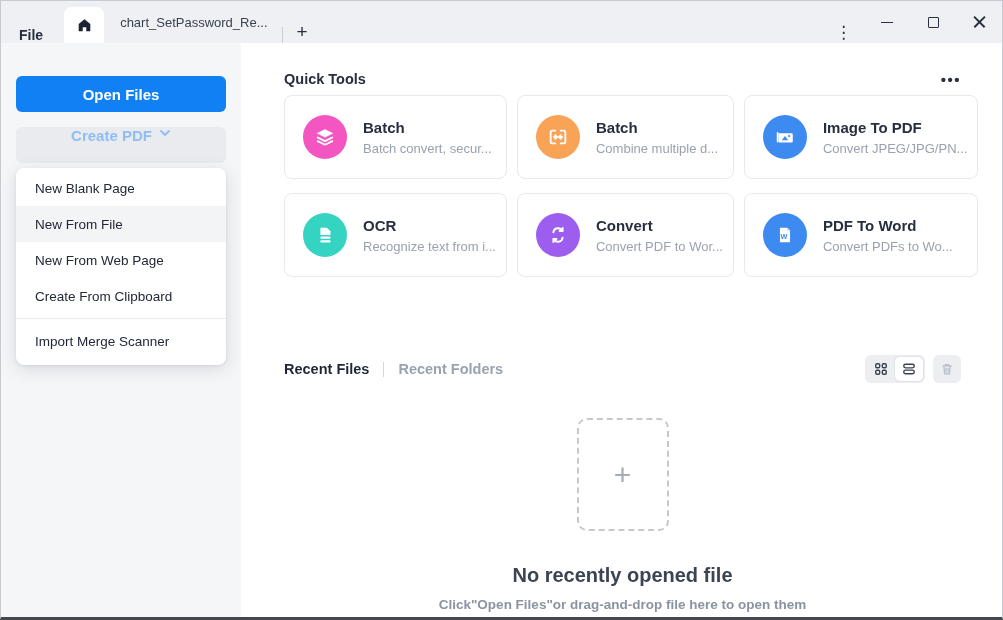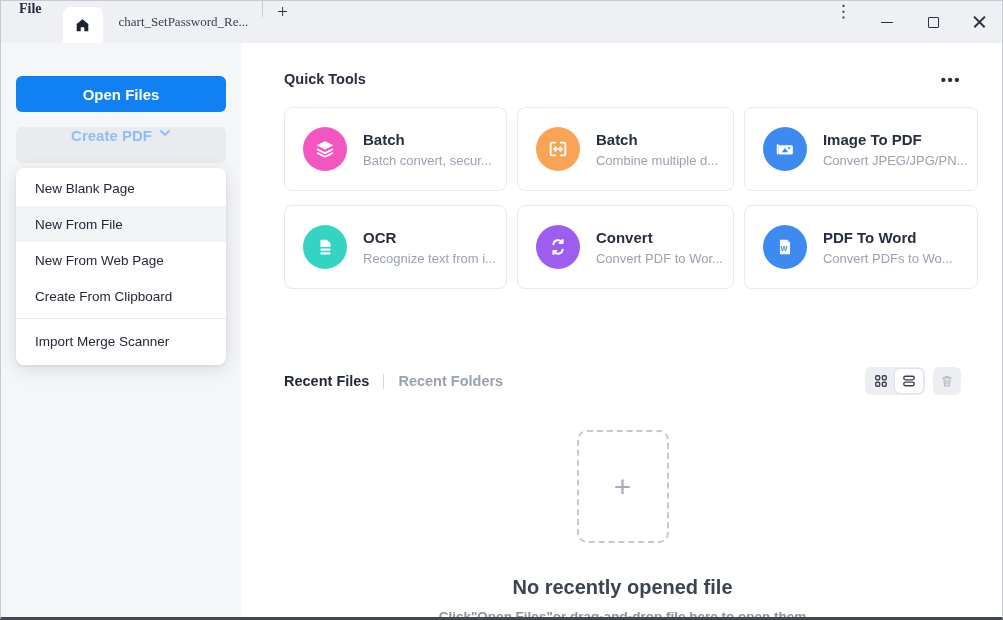--- a/index.html
+++ b/index.html
@@ -1,20 +1,20 @@
 <!DOCTYPE html>
 <html><head>
 <meta charset="utf-8">
 <style>
   * { margin:0; padding:0; box-sizing:border-box; }
   html,body { width:1003px; height:620px; font-family:"Liberation Sans","DejaVu Sans",sans-serif; }
   .window { width:1003px; height:620px; border:1px solid #c7cbd1; border-bottom:3px solid #43474f; display:flex; flex-direction:column; background:#fff; overflow:hidden; }
 
   
-  .titlebar { height:42px; background:#eef0f4; display:flex; align-items:flex-start; flex-shrink:0; position:relative;font-family:Liberation Serif, serif; }
+  .titlebar { height:42px; background:#eef0f4; display:flex; align-items:flex-end; flex-shrink:0; position:relative; }
   .file-menu { font-size:14px; font-weight:bold; color:#272e3e; margin-left:18px; cursor:default; }
   .home-tab { width:40px; height:36px; background:#ffffff; border-radius:8px 8px 0 0; margin-left:21px; margin-top:6px; align-self:flex-end; display:flex; align-items:center; justify-content:center; }
   .doc-tab { display:flex; align-items:center; height:42px; padding:0 14px 0 16px; max-width:190px; }
   .doc-tab-title { font-size:13px; color:#3a4150; white-space:nowrap; overflow:hidden; text-overflow:ellipsis; max-width:158px; }
   .tab-sep { width:1px; height:16px; background:#c9cdd3; }
   .new-tab-btn { font-size:19px; color:#2a3040; padding:0 14px; font-weight:300; cursor:default; }
   .titlebar-spacer { flex:1; }
   .kebab { font-size:17px; color:#2a3040; padding:0 12px; letter-spacing:0; }
   .win-btn { width:46px; height:42px; display:flex; align-items:center; justify-content:center; }
   .min-glyph { width:12px; height:0; border-top:1.6px solid #2a3040; }
@@ -33,21 +33,21 @@
   .menu-item { height:36px; display:flex; align-items:center; padding-left:19px; font-size:13.5px; color:#222838; cursor:pointer; }
   .menu-item.hovered { background:#f3f4f6; }
   .menu-divider { height:1px; background:#e8eaed; margin:4px 0; }
 
   
   .main { flex:1; background:#fff; padding:28px 41px 0 43px; overflow:hidden; }
   .section-head { display:flex; align-items:center; justify-content:space-between; }
   .section-title { font-size:14.5px; font-weight:bold; color:#272e3e; }
   .more-dots { font-size:15px; font-weight:bold; color:#2a3040; letter-spacing:1.5px; cursor:pointer; line-height:1; }
 
-  .cards-grid { margin-top:20px; display:grid; grid-template-columns:repeat(3,1fr); gap:14px 10px; }
+  .cards-grid { margin-top:8px; display:grid; grid-template-columns:repeat(3,1fr); gap:14px 10px; }
   .tool-card { height:84px; background:#fff; border:1px solid #e7e9ed; border-radius:8px; display:flex; align-items:center; padding-left:18px; gap:16px; cursor:pointer; }
   .tool-icon { width:44px; height:44px; border-radius:50%; display:flex; align-items:center; justify-content:center; flex-shrink:0; }
   .tool-text { min-width:0; padding-right:10px; }
   .tool-title { font-size:15px; font-weight:bold; color:#272e3e; }
   .tool-sub { font-size:13px; color:#9aa2af; margin-top:5px; white-space:nowrap; overflow:hidden; text-overflow:ellipsis; }
 
   .recent-head { margin-top:78px; display:flex; align-items:center; }
   .recent-tab { font-size:14.5px; font-weight:bold; cursor:pointer; }
   .recent-tab.active { color:#1f2636; }
   .recent-tab.inactive { color:#9aa2af; }

